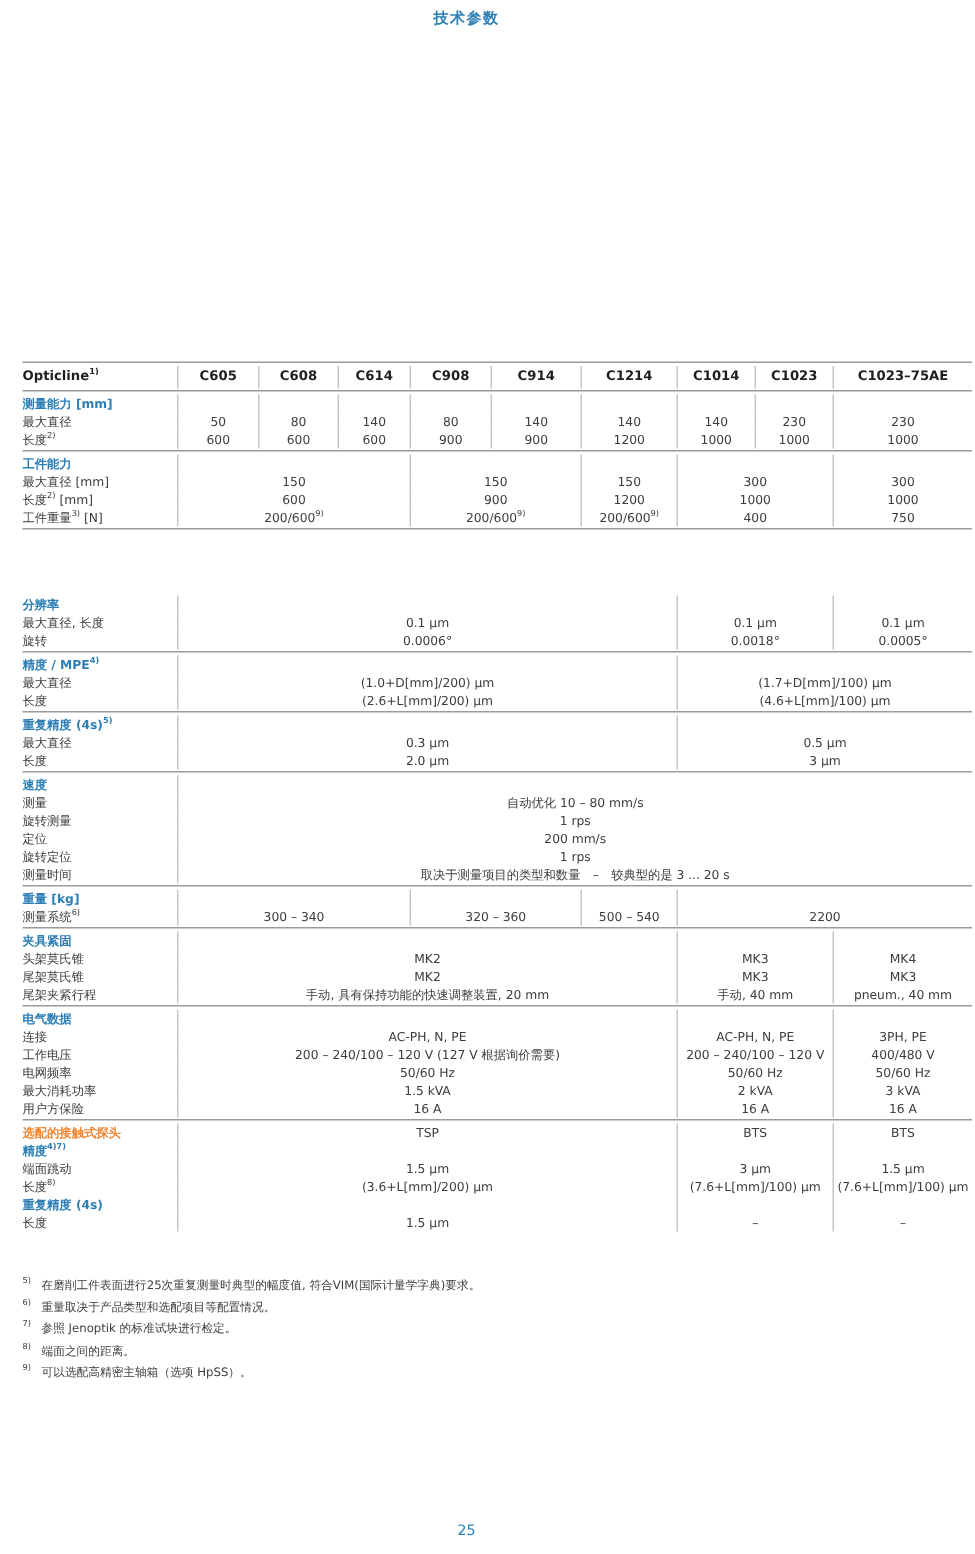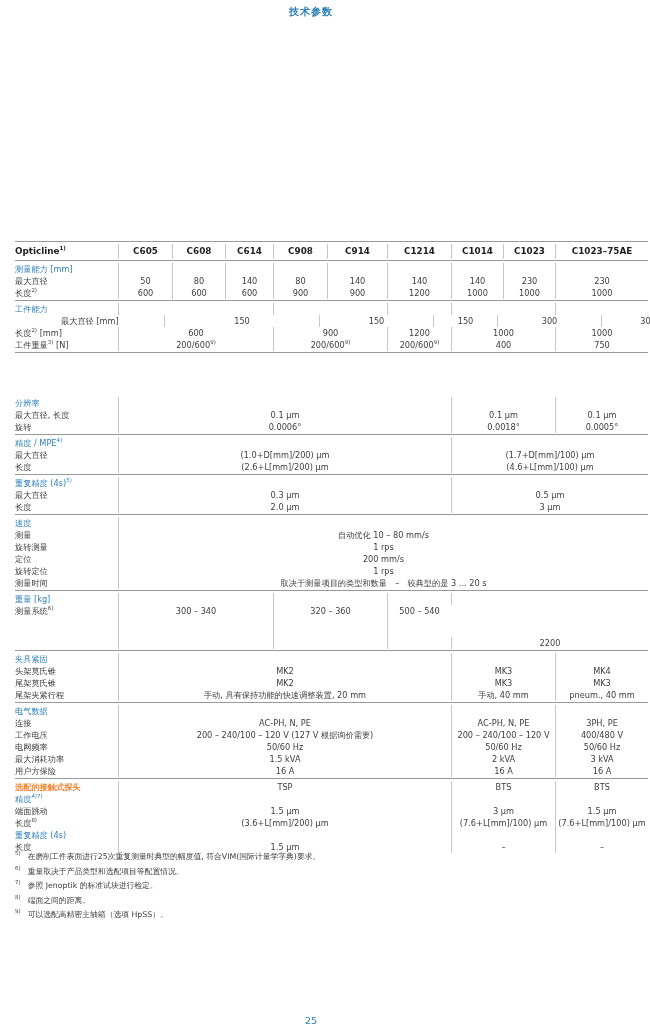--- a/index.html
+++ b/index.html
@@ -12,21 +12,21 @@
   .page-title {
     position:absolute; top:5px; left:0; width:622px; text-align:center;
     color:#2d7fb5; font-size:10px; font-weight:bold; letter-spacing:1px;
   }
   .spec-table { position:absolute; top:241px; left:15px; width:633px; }
   .tblock { border-top:1px solid #9a9a9a; padding:2px 0 1px 0; }
   .trow { display:grid; line-height:12px; font-size:8.2px; }
   .trow.header-row { line-height:15px; font-size:8.8px; font-weight:bold; color:#1f1f1f; }
   .lbl { text-align:left; white-space:nowrap; overflow:hidden; }
   .cell { text-align:center; border-left:1px solid #c6c6c6; white-space:nowrap; overflow:hidden; }
-  .blue > .lbl { color:#2d7fb5; font-weight:normal; }
+  .blue > .lbl { color:#2d7fb5; font-weight:bold; }
   .orange > .lbl { color:#f08632; font-weight:bold; }
   sup { font-size:5.5px; vertical-align:super; line-height:0; }
   .footnotes { position:absolute; top:852px; left:15px; width:620px; font-size:7.8px; color:#3d3d3d; }
   .fn { line-height:10px; margin-bottom:4.5px; white-space:nowrap; }
   .fn sup { font-size:5.5px; margin-right:7px; color:#3d3d3d; }
   .page-number {
     position:absolute; top:1015px; left:0; width:622px; text-align:center;
     color:#2d7fb5; font-size:9.5px;
   }
 </style>
@@ -92,21 +92,21 @@
       </div>
       <div class="tblock">
         <div class="trow blue" style="grid-template-columns: 103px 54px 53px 48px 54px 60px 64px 52px 52px 93px;">
           <div class="lbl">工件能力</div>
           <div class="cell" style="grid-column: span 3;"></div>
           <div class="cell" style="grid-column: span 2;"></div>
           <div class="cell" style="grid-column: span 1;"></div>
           <div class="cell" style="grid-column: span 2;"></div>
           <div class="cell" style="grid-column: span 1;"></div>
         </div>
-        <div class="trow" style="grid-template-columns: 103px 54px 53px 48px 54px 60px 64px 52px 52px 93px; margin-left: 46px;">
+        <div class="trow" style="grid-template-columns: 103px 54px 53px 48px 54px 60px 64px 52px 52px 93px;">
           <div class="lbl">最大直径 [mm]</div>
           <div class="cell" style="grid-column: span 3;">150</div>
           <div class="cell" style="grid-column: span 2;">150</div>
           <div class="cell" style="grid-column: span 1;">150</div>
           <div class="cell" style="grid-column: span 2;">300</div>
           <div class="cell" style="grid-column: span 1;">300</div>
         </div>
         <div class="trow" style="grid-template-columns: 103px 54px 53px 48px 54px 60px 64px 52px 52px 93px;">
           <div class="lbl">长度<sup>2)</sup> [mm]</div>
           <div class="cell" style="grid-column: span 3;">600</div>
@@ -210,21 +210,21 @@
           <div class="cell" style="grid-column: span 3;"></div>
           <div class="cell" style="grid-column: span 2;"></div>
           <div class="cell" style="grid-column: span 1;"></div>
           <div class="cell" style="grid-column: span 3;"></div>
         </div>
         <div class="trow" style="grid-template-columns: 103px 54px 53px 48px 54px 60px 64px 52px 52px 93px;">
           <div class="lbl">测量系统<sup>6)</sup></div>
           <div class="cell" style="grid-column: span 3;">300 – 340</div>
           <div class="cell" style="grid-column: span 2;">320 – 360</div>
           <div class="cell" style="grid-column: span 1;">500 – 540</div>
-          <div class="cell" style="grid-column: span 3; margin-top: 32px;">2200</div>
+          <div class="cell" style="grid-column: span 3;">2200</div>
         </div>
       </div>
       <div class="tblock">
         <div class="trow blue" style="grid-template-columns: 103px 54px 53px 48px 54px 60px 64px 52px 52px 93px;">
           <div class="lbl">夹具紧固</div>
           <div class="cell" style="grid-column: span 6;"></div>
           <div class="cell" style="grid-column: span 2;"></div>
           <div class="cell" style="grid-column: span 1;"></div>
         </div>
         <div class="trow" style="grid-template-columns: 103px 54px 53px 48px 54px 60px 64px 52px 52px 93px;">

